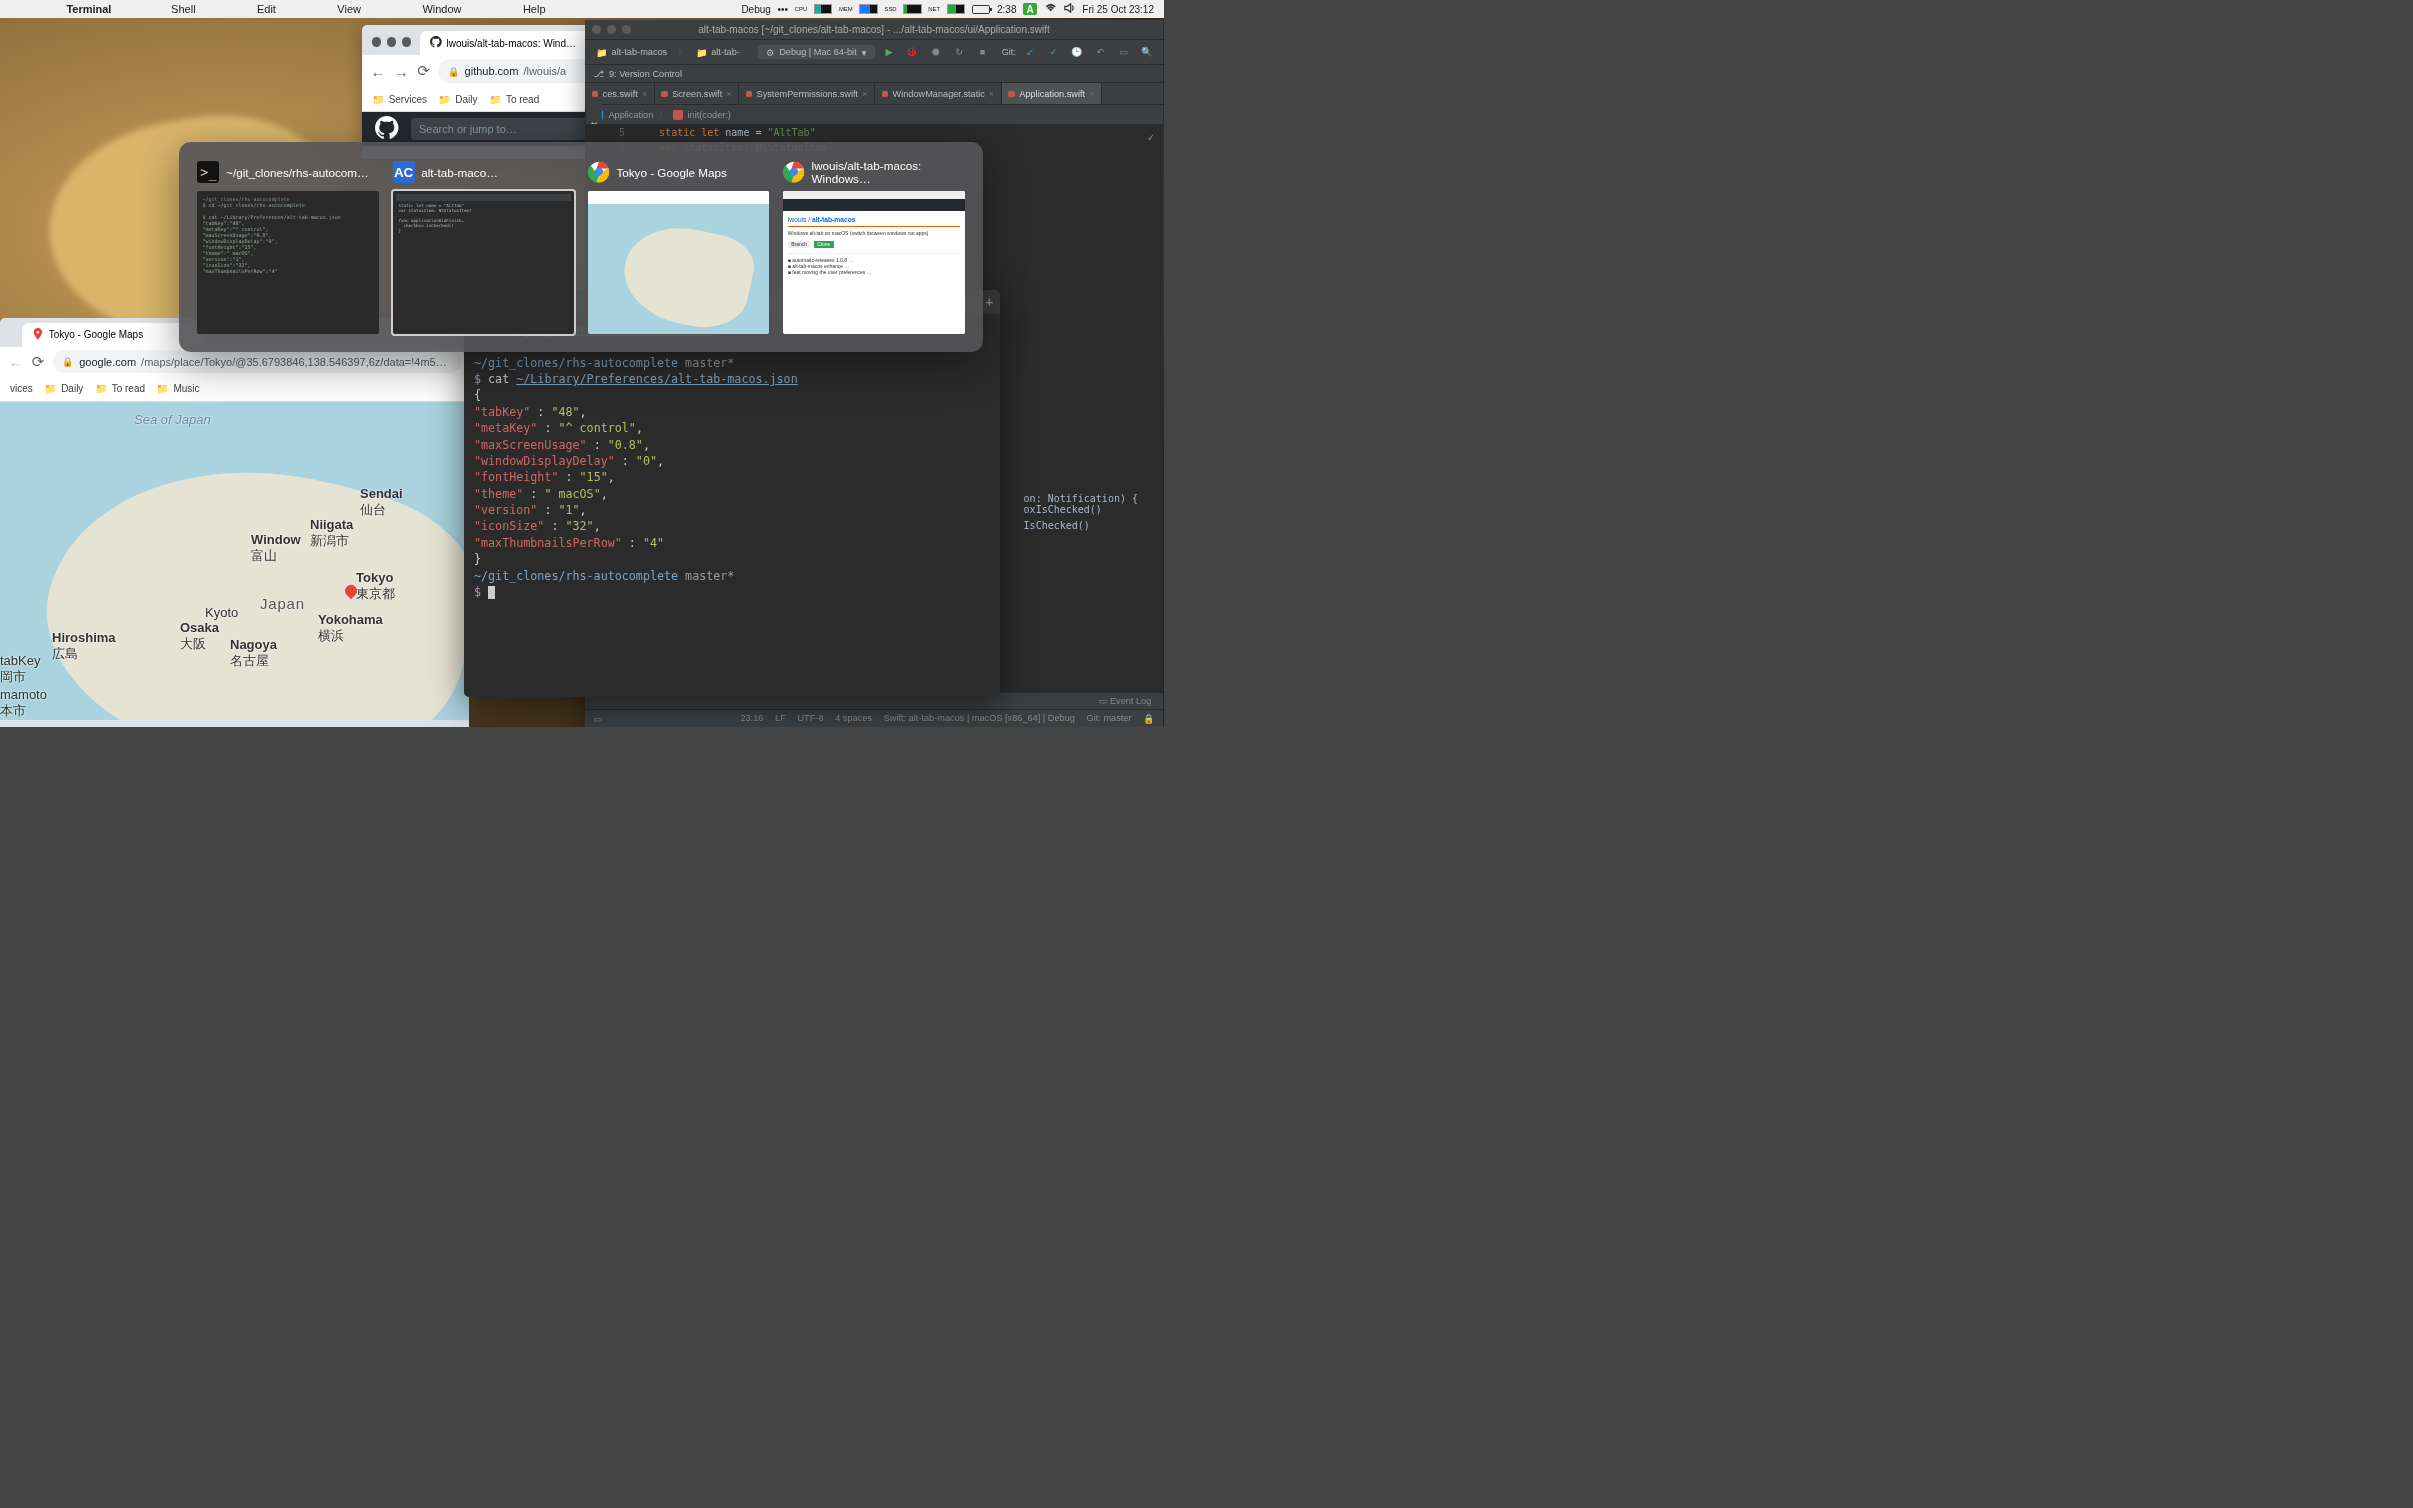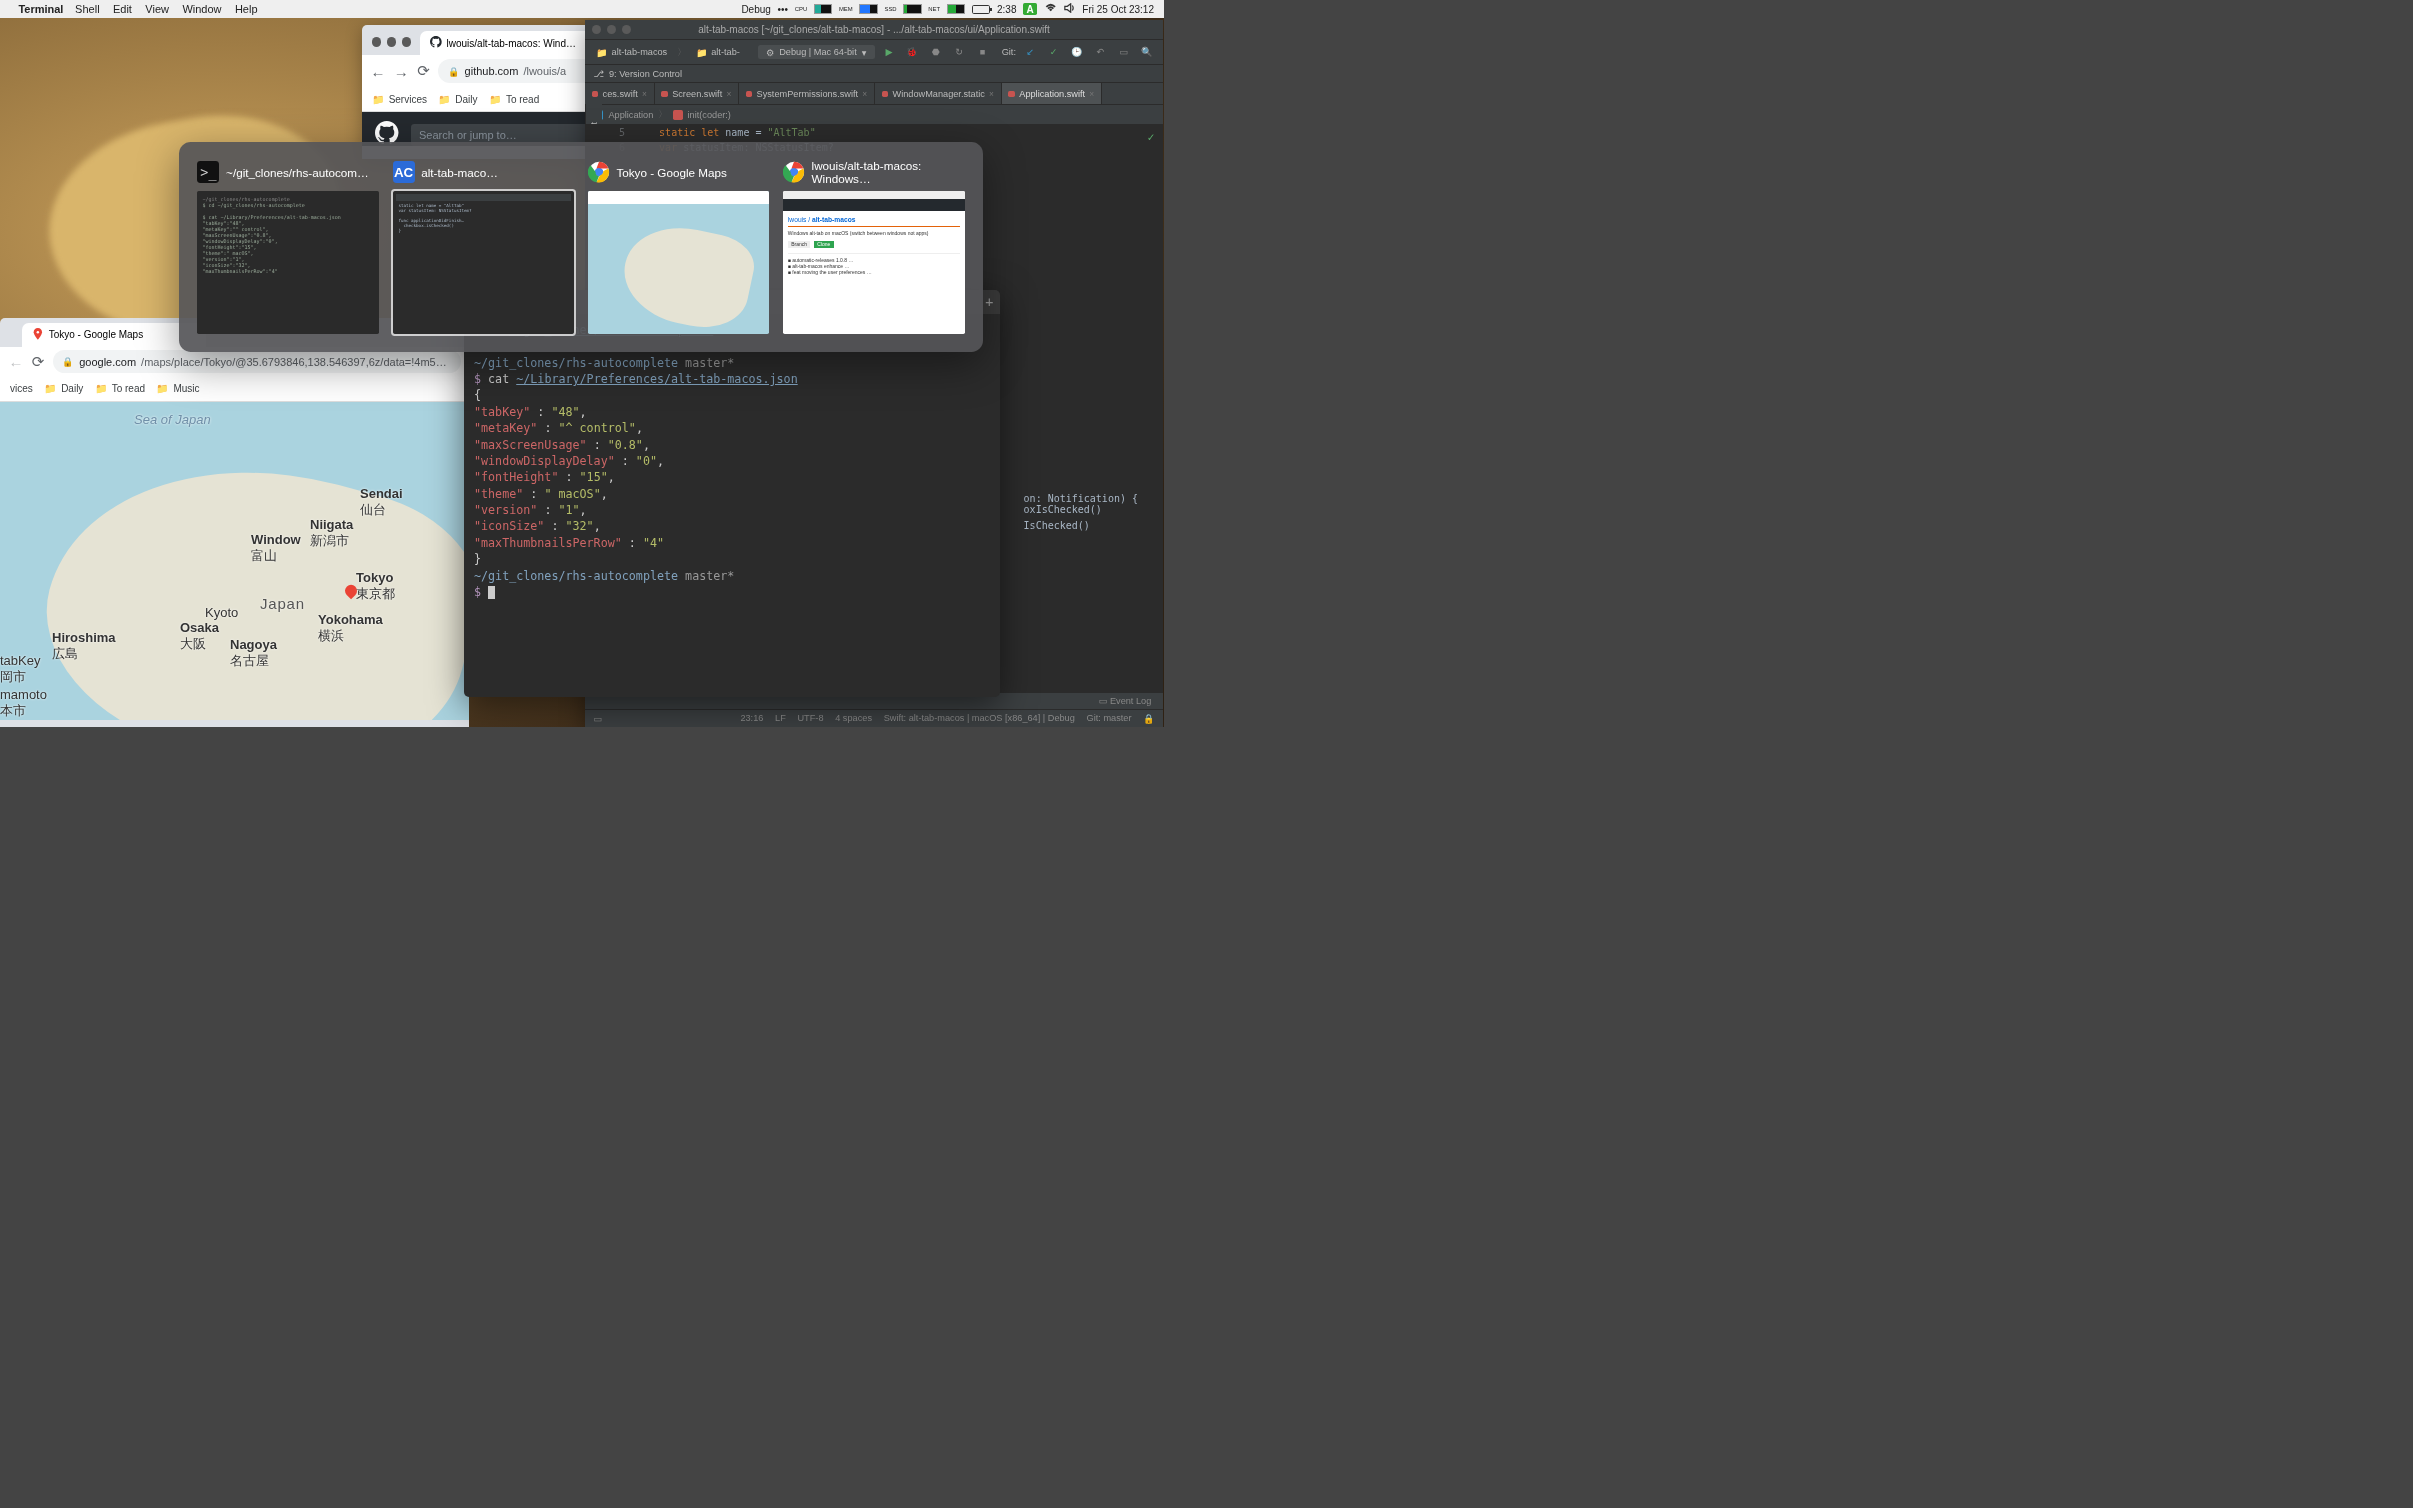--- a/index.html
+++ b/index.html
@@ -13,20 +13,21 @@
 }
 
 .menubar {
   position: absolute; top: 0; left: 0; right: 0; height: 18.4px;
   background: rgba(245,245,245,.97);
   display: flex; align-items: center;
   padding: 0 10px;
   font-size: 11px;
   color: #222;
   z-index: 100;
+  gap: 48px;
 }
 .menubar .apple { font-size: 11.7px; margin-right: 8.4px; }
 .menubar .app-name { font-weight: 600; margin-right: 11.7px; }
 .menubar .menu-item { margin-right: 13.4px; cursor: default; }
 .menubar .spacer { flex: 1; }
 .menubar .status { display: flex; align-items: center; gap: 6.7px; font-size: 10px; }
 .menubar .status .mini-chart { width: 18.4px; height: 10px; border: 0.8px solid #999; background: linear-gradient(to right, #2a9 40%, #111 40%); display:inline-block }
 .menubar .status .mini-chart.b { background: linear-gradient(to right, #27f 60%, #111 60%); }
 .menubar .status .mini-chart.c { background: linear-gradient(to right, #25a938 20%, #111 20%); }
 .menubar .status .mini-chart.d { background: linear-gradient(to right, #25a938 50%, #111 50%); }
@@ -97,21 +98,21 @@
 .chrome-gh .traffic2 { display:flex; gap:5.9px; margin:0 8.4px 8.4px 3.4px }
 .chrome-gh .ctab { background:#fff; border-radius:6.7px 6.7px 0 0; padding:5px 10px; display:flex; align-items:center; gap:5px; font-size:10px; flex:1 }
 .chrome-gh .navbar { background:#fff; height:32px; display:flex; align-items:center; gap:8.4px; padding:0 8.4px }
 .nav-btn { color:#5f6368; font-size:15px }
 .addrbar { flex:1; background:#f1f3f4; border-radius:12.6px; height:23.5px; display:flex; align-items:center; padding:0 10px; font-size:11px; gap:5px }
 .addrbar .lock { color:#5f6368; font-size:9.2px }
 .addrbar .domain { color:#202124 }
 .addrbar .path { color:#5f6368 }
 .bookbar { background:#fff; height:25px; display:flex; align-items:center; gap:11.7px; padding:0 10px; font-size:10px; border-bottom:0.8px solid #ddd }
 .bookbar .bm { display:flex; gap:4.2px; align-items:center; color:#3c4043 }
-.gh-hdr { background:#24292e; height:34px; display:flex; align-items:flex-end; padding:0 13.4px; gap:11.7px }
+.gh-hdr { background:#24292e; height:34px; display:flex; align-items:center; padding:0 13.4px; gap:11.7px }
 .gh-search { background:#3f4448; border-radius:3.4px; height:22px; flex:1; padding:0 8.4px; color:#8b949e; font-size:11px; display:flex; align-items:center }
 
 
 .chrome-maps {
   position:absolute; top:318px; left:0; width:469px; height:409px;
   background:#dee1e6; border-radius:5px 5px 0 0;
 }
 .chrome-maps .ctab2 { background:#fff; border-radius:6.7px 6.7px 0 0; padding:5px 10px; margin:5px 0 0 22px; width:184px; font-size:10px; display:flex; gap:5px; align-items:center }
 .chrome-maps .navbar { background:#fff; height:30px; display:flex; align-items:center; gap:8.4px; padding:0 8.4px }
 .chrome-maps .bookbar { background:#fff }

